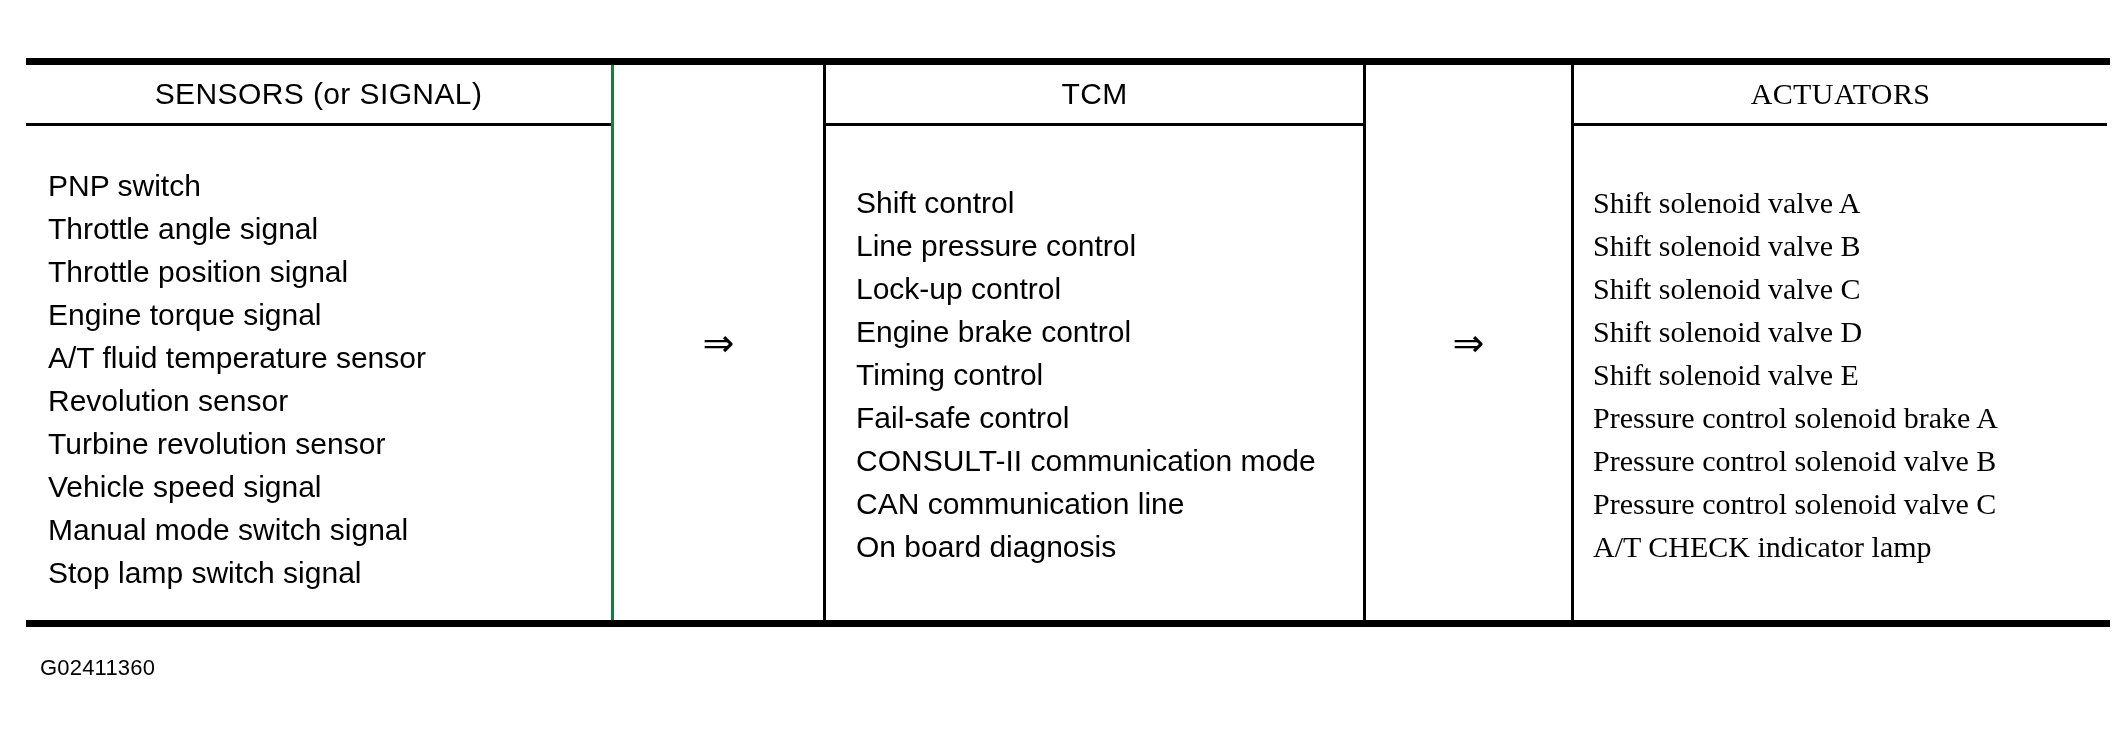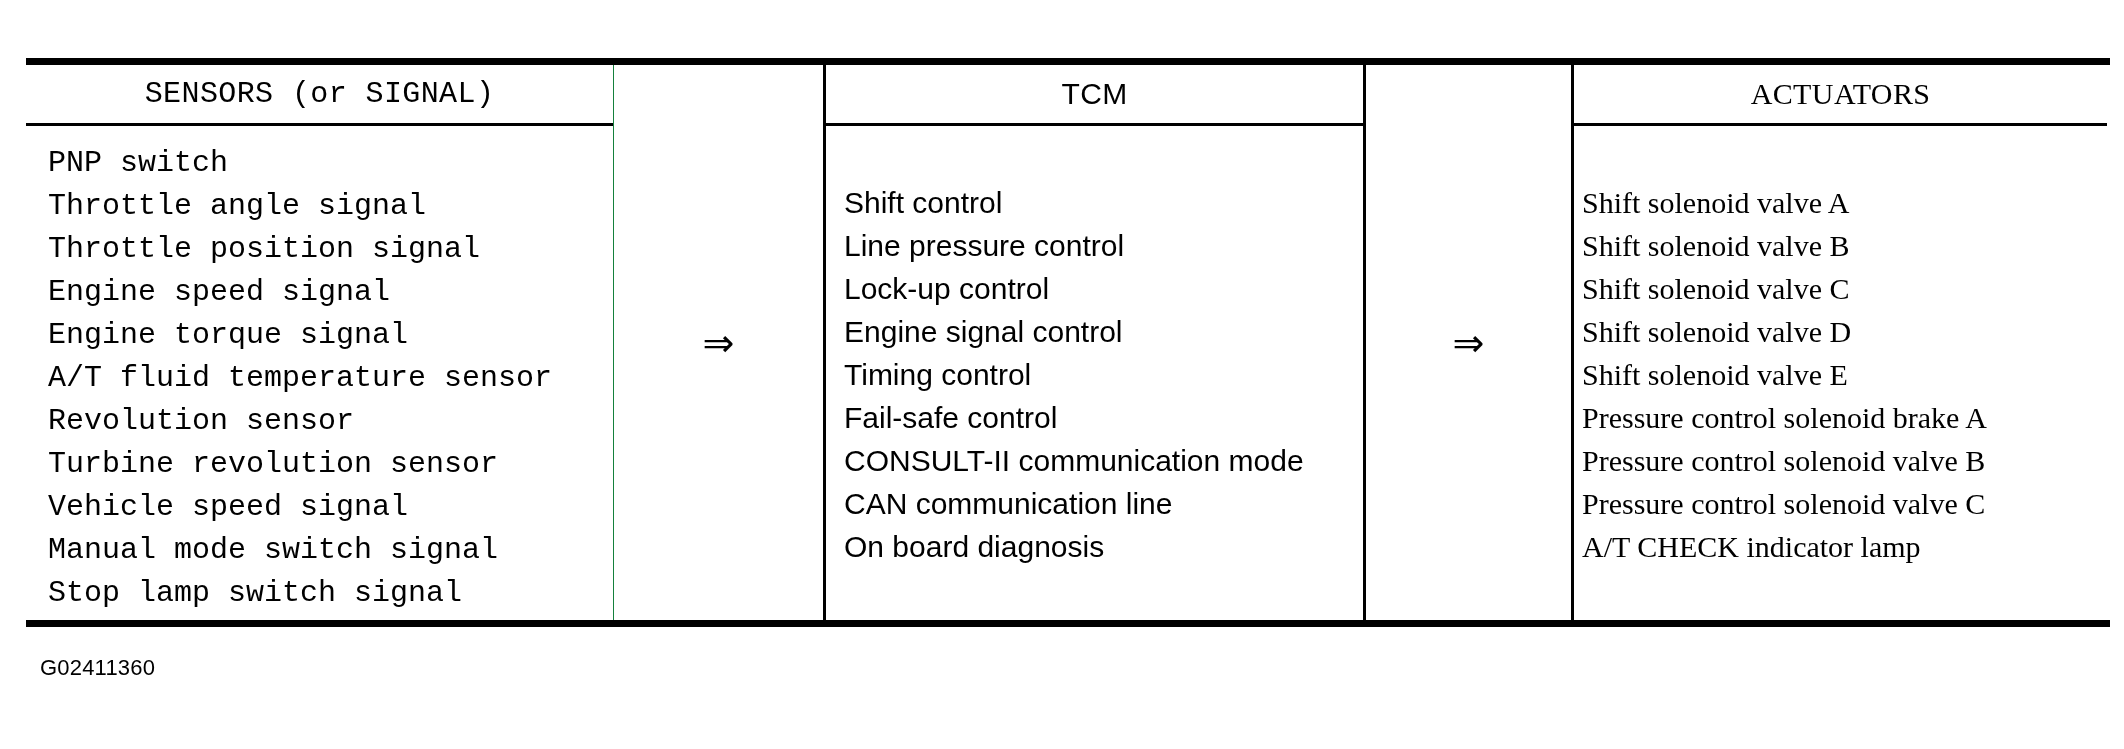--- a/index.html
+++ b/index.html
@@ -36,21 +36,21 @@
     height: 569px;
   }
 
   .col {
     box-sizing: border-box;
     display: flex;
     flex-direction: column;
   }
 
   
-  .col-sensors   { width: 588px; border-right: 1px solid #15803d; font-family: Liberation Mono, monospace; }
+  .col-sensors   { width: 588px; border-right: 3px solid #15803d; }
   .col-gap-1     { width: 212px; border-right: 3px solid #000; }
   .col-tcm       { width: 540px; border-right: 3px solid #000; }
   .col-gap-2     { width: 208px; border-right: 3px solid #000; }
   .col-actuators { width: 533px; font-family: Liberation Serif, serif; }
 
   .col-head {
     height: 58px;
     display: flex;
     align-items: center;
     justify-content: center;
@@ -63,22 +63,22 @@
   }
 
   .col-body {
     flex: 1;
     display: flex;
     flex-direction: column;
     justify-content: center;
     padding: 0 0 0 22px;
     box-sizing: border-box;
   }
-  .col-body.pad-tcm  { padding-left: 18px; }
-  .col-body.pad-act  { padding-left: 8px; justify-content: center; }
+  .col-body.pad-tcm  { padding-left: 30px; }
+  .col-body.pad-act  { padding-left: 19px; justify-content: center; }
 
   .item {
     font-size: 30px;
     line-height: 43px;
     white-space: nowrap;
   }
 
   
   .arrow-cell {
     flex: 1;
@@ -112,21 +112,20 @@
 
   <div class="flow-table">
 
     <div class="col col-sensors">
       <div class="col-head ruled">SENSORS (or SIGNAL)</div>
       <div class="col-body">
         <div class="list-sensors">
           <div class="item">PNP switch</div>
           <div class="item">Throttle angle signal</div>
           <div class="item">Throttle position signal</div>
-          <div class="item">Engine speed signal</div>
           <div class="item">Engine torque signal</div>
           <div class="item">A/T fluid temperature sensor</div>
           <div class="item">Revolution sensor</div>
           <div class="item">Turbine revolution sensor</div>
           <div class="item">Vehicle speed signal</div>
           <div class="item">Manual mode switch signal</div>
           <div class="item">Stop lamp switch signal</div>
         </div>
       </div>
     </div>
@@ -137,21 +136,21 @@
       </div>
     </div>
 
     <div class="col col-tcm">
       <div class="col-head ruled">TCM</div>
       <div class="col-body pad-tcm">
         <div class="list-tcm">
           <div class="item">Shift control</div>
           <div class="item">Line pressure control</div>
           <div class="item">Lock-up control</div>
-          <div class="item">Engine signal control</div>
+          <div class="item">Engine brake control</div>
           <div class="item">Timing control</div>
           <div class="item">Fail-safe control</div>
           <div class="item">CONSULT-II communication mode</div>
           <div class="item">CAN communication line</div>
           <div class="item">On board diagnosis</div>
         </div>
       </div>
     </div>
 
     <div class="col col-gap-2">

